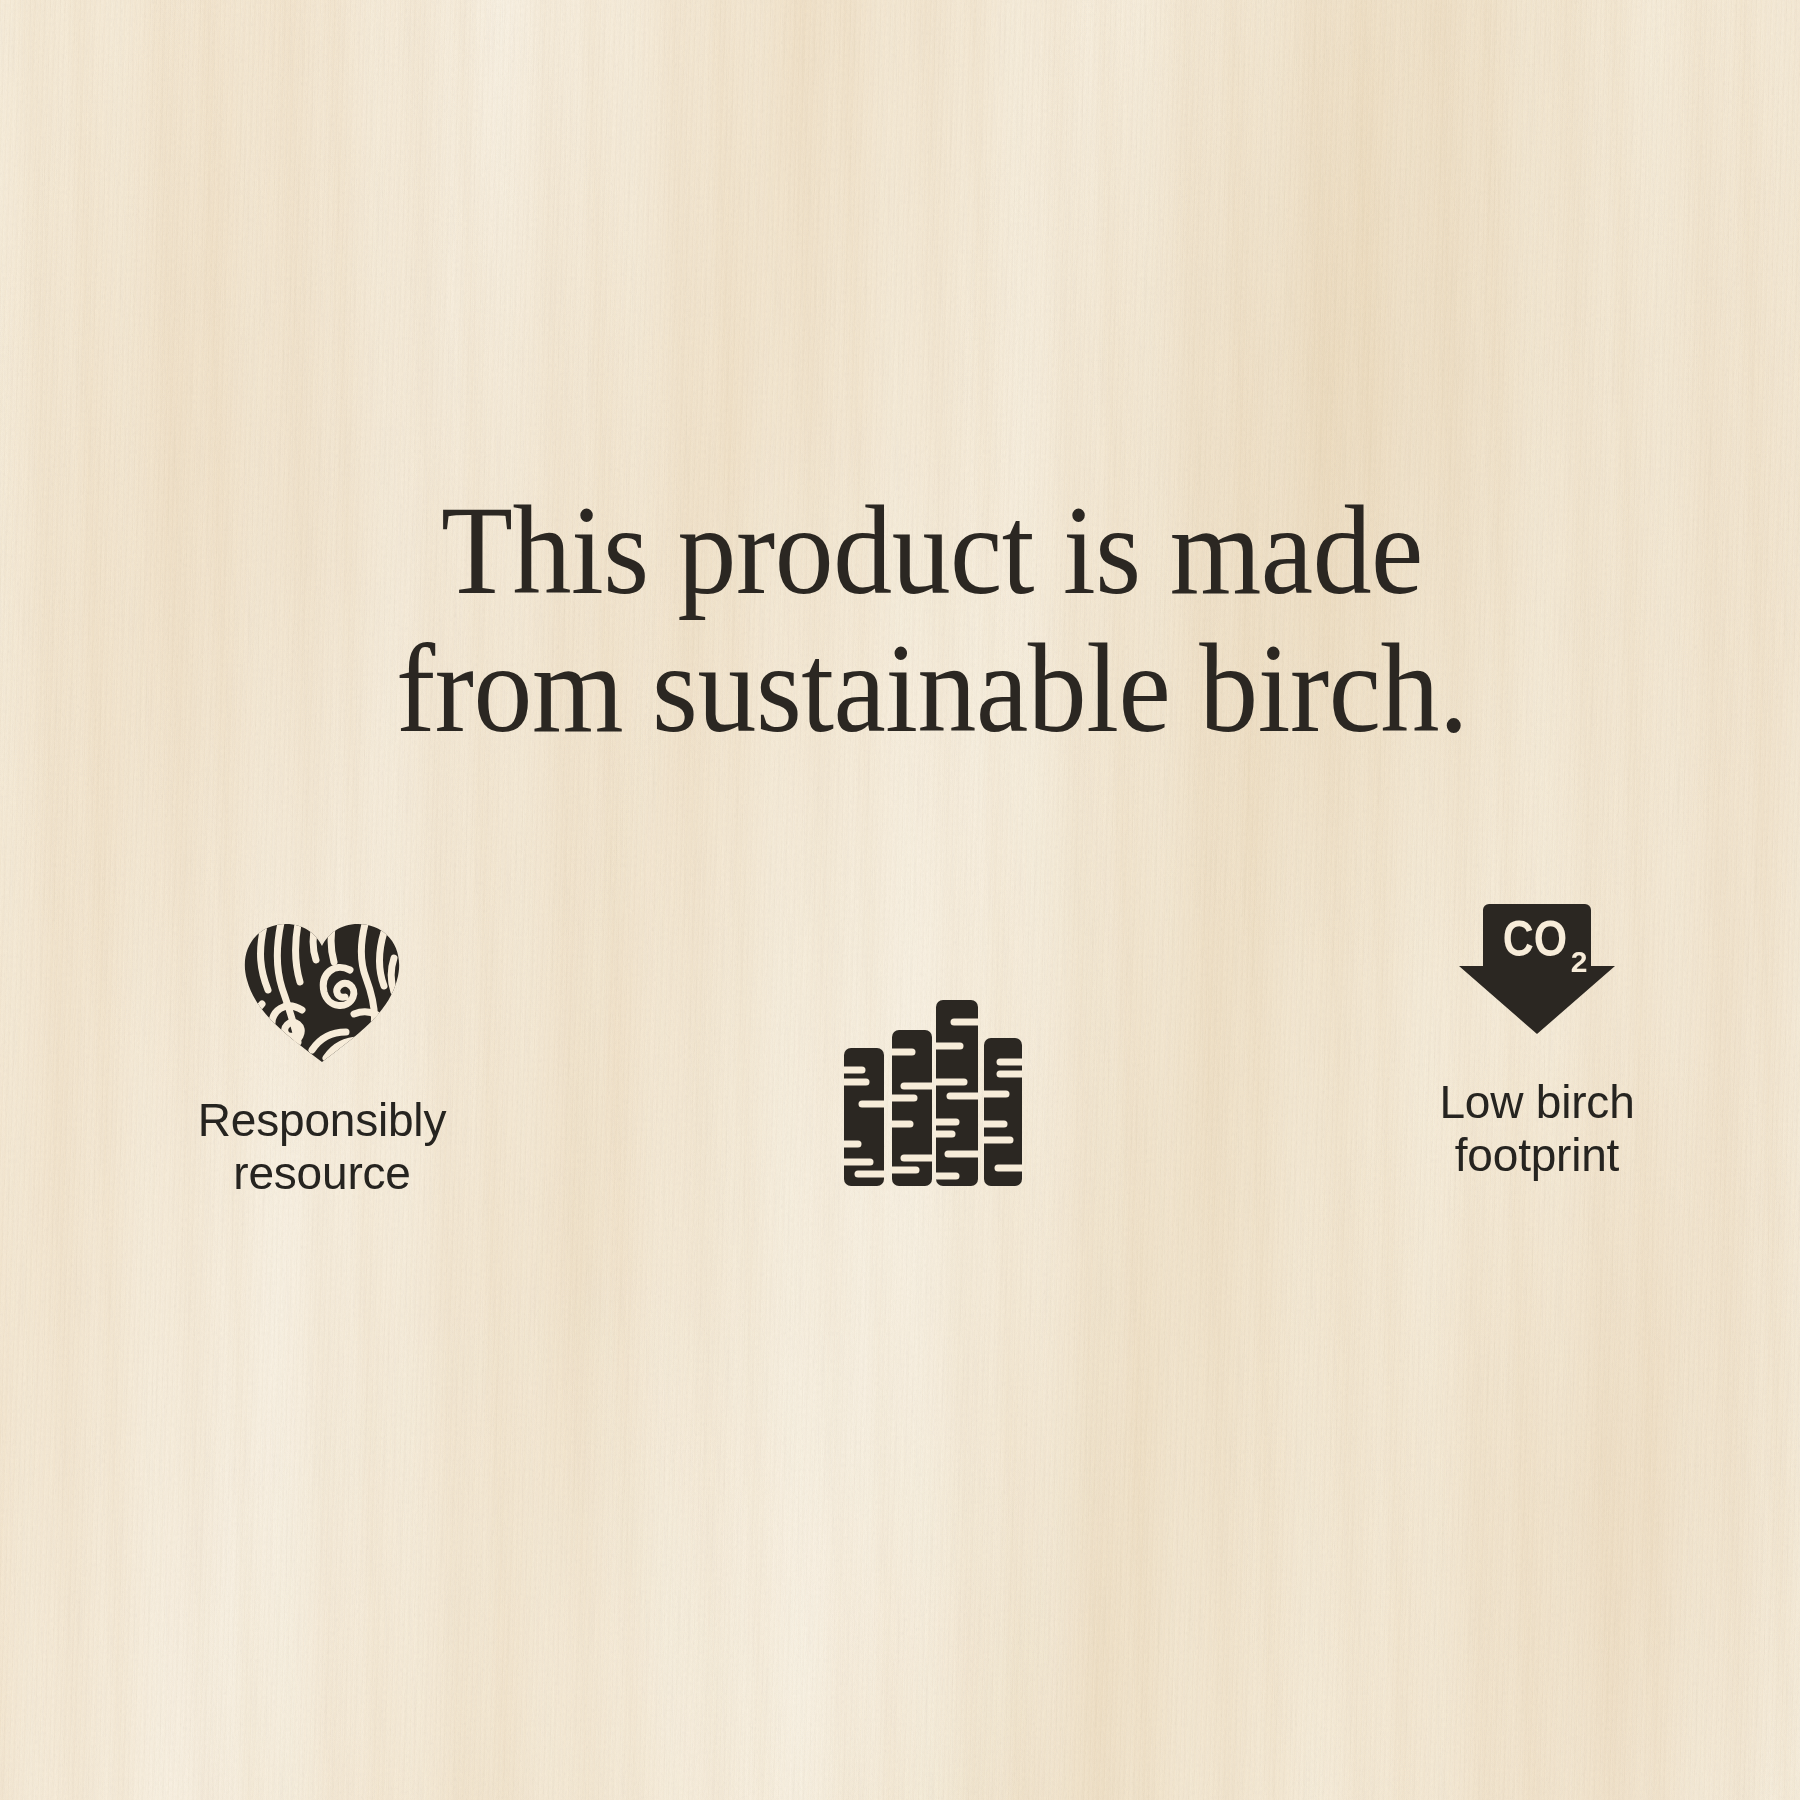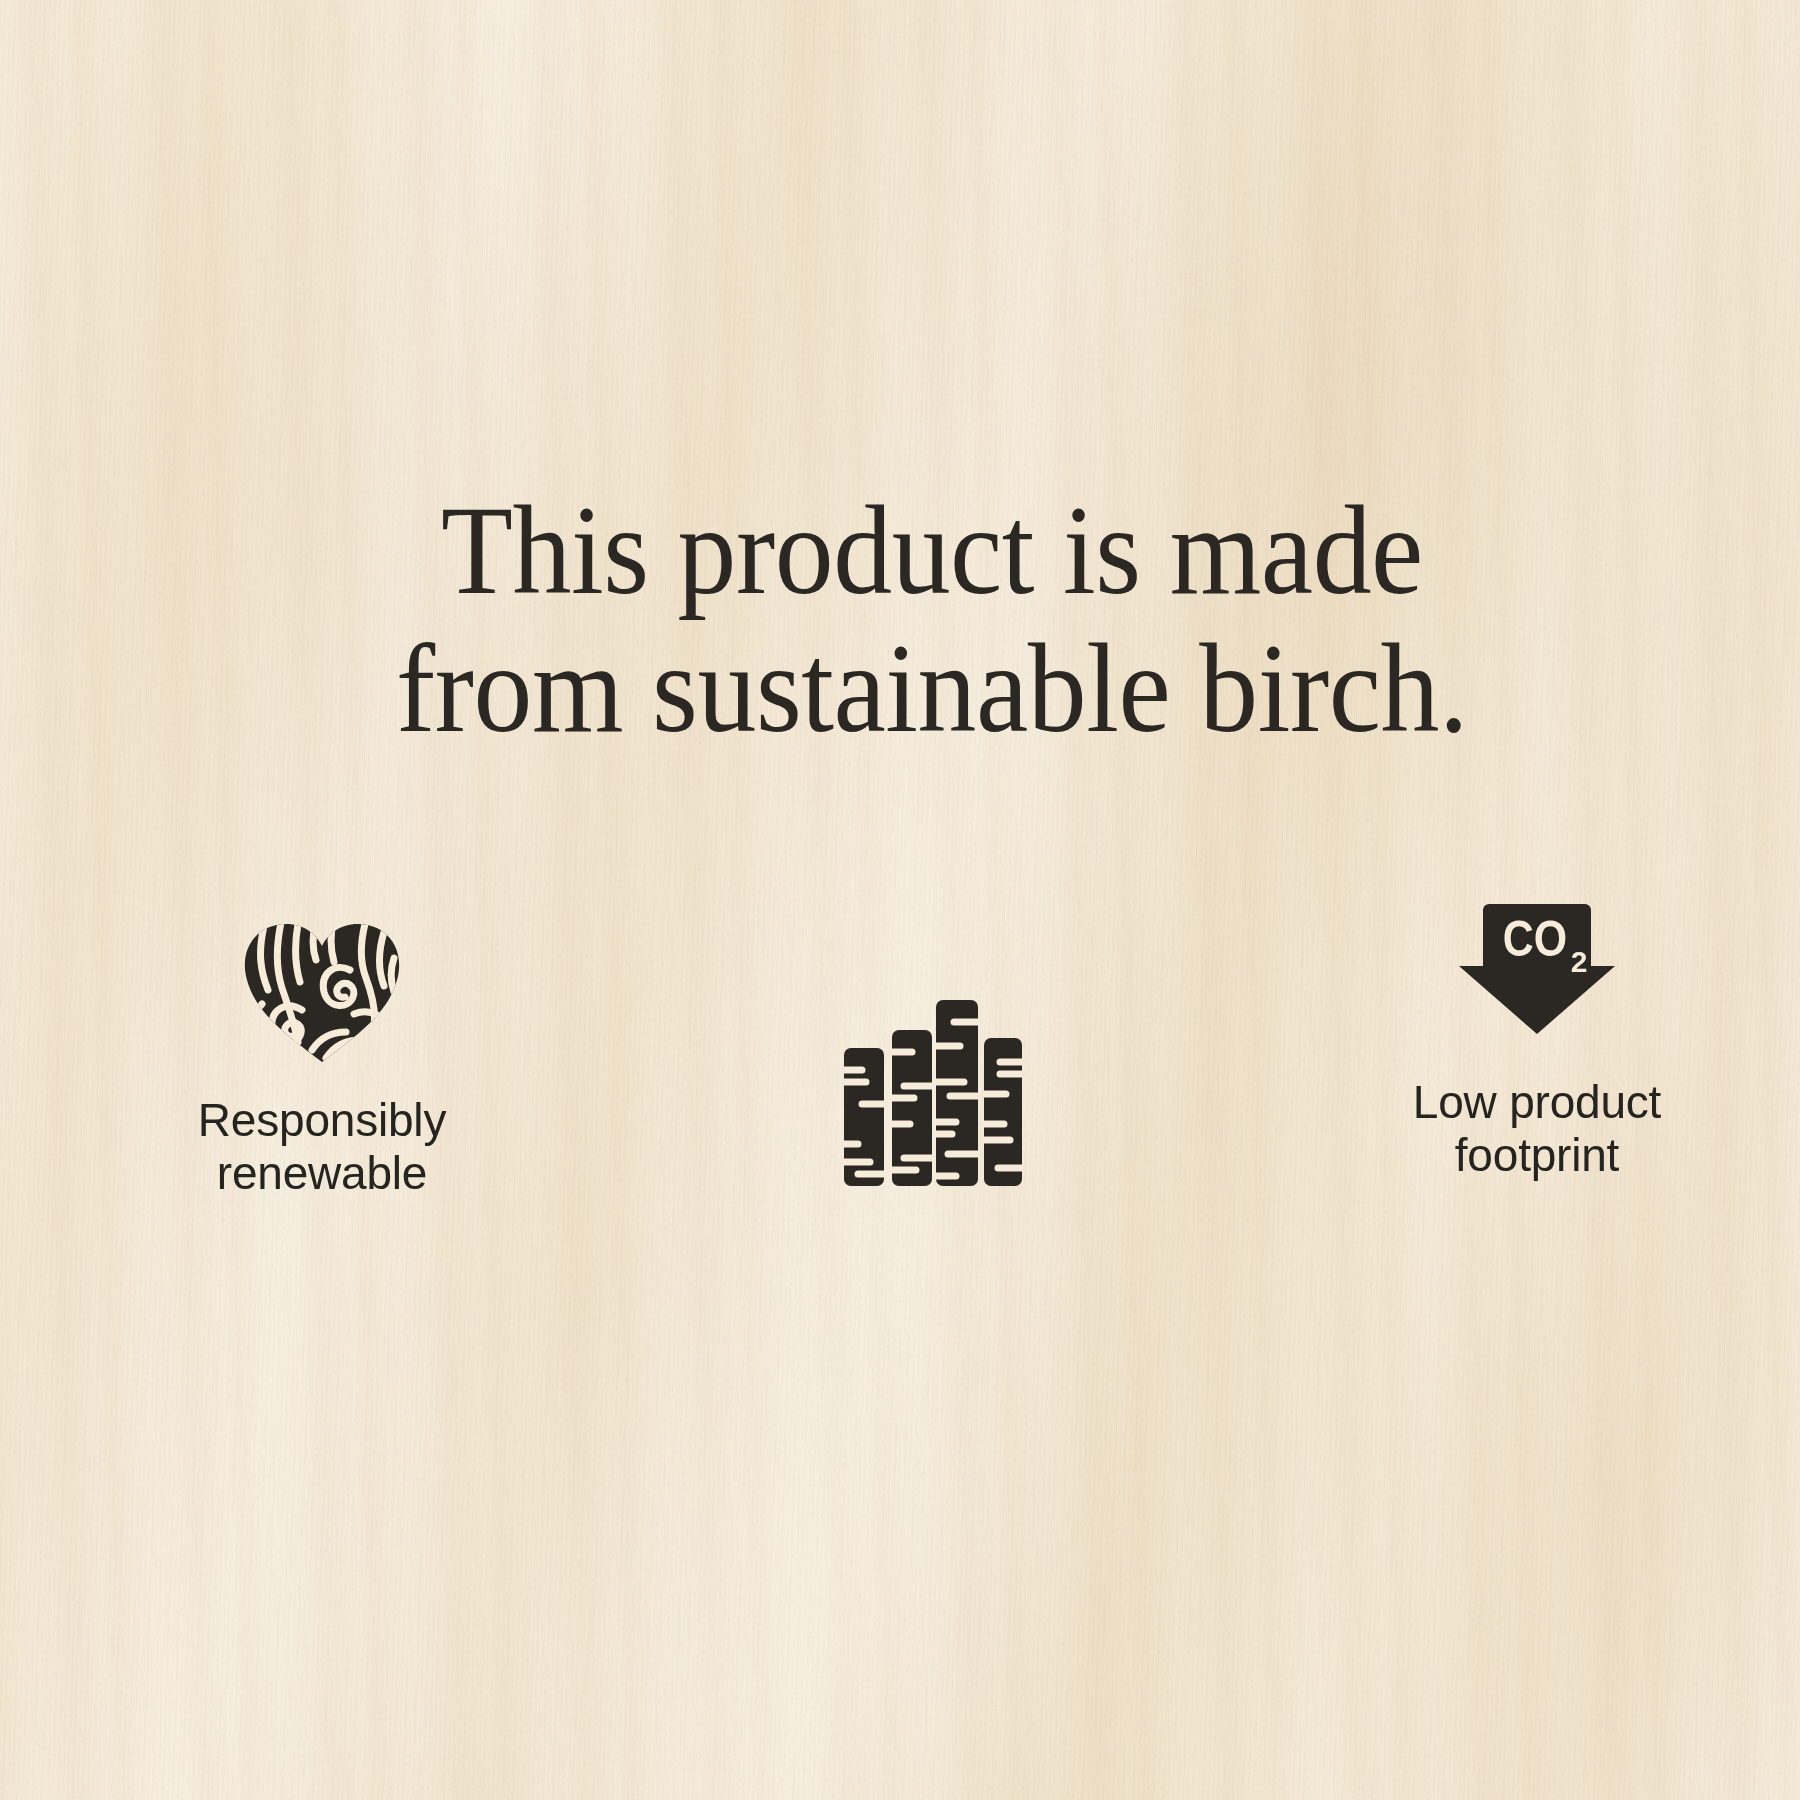--- a/index.html
+++ b/index.html
@@ -240,21 +240,21 @@
                 <path d="M92 0 C 88 16, 88 30, 92 44"></path>
                 <path d="M70 132 C 78 120, 90 114, 104 114"></path>
                 <path d="M84 140 C 92 128, 104 122, 118 122"></path>
                 <path d="M112 96 C 122 92, 132 94, 140 100"></path>
                 <path d="M20 86 C 14 92, 12 100, 14 108"></path>
               </g>
             </g>
           </svg>
         </div>
         <div class="caption">Responsibly
-renewable</div>
+resource</div>
       </div>
 
       <div class="feature feature-renewable">
         <div class="icon-wrap">
           <svg width="184" height="186" viewBox="0 0 184 186" xmlns="http://www.w3.org/2000/svg">
             <defs>
               <clipPath id="t1">
                   <rect x="4" y="48" width="40" height="138" rx="7"></rect>
                 </clipPath>
               <clipPath id="t2">
@@ -322,19 +322,19 @@
       </div>
 
       <div class="feature feature-carbon">
         <div class="icon-wrap">
           <svg width="164" height="138" viewBox="0 0 164 138" xmlns="http://www.w3.org/2000/svg">
             <path d="M34 4 H 130 A 6 6 0 0 1 136 10 V 66 H 160 L 82 134 L 4 66 H 28 V 10 A 6 6 0 0 1 34 4 Z" fill="#2b2722"></path>
             <text x="80" y="56" text-anchor="middle" font-family="&quot;Liberation Sans&quot;, sans-serif" font-size="50" font-weight="bold" fill="#f7ecd9" transform="scale(0.86,1)" transform-origin="80 56">CO</text>
             <text x="124" y="72" text-anchor="middle" font-family="&quot;Liberation Sans&quot;, sans-serif" font-size="30" font-weight="bold" fill="#f7ecd9">2</text>
           </svg>
         </div>
-        <div class="caption">Low product
+        <div class="caption">Low birch
 footprint</div>
       </div>
 
     </div>
   </div>
 </div>
 
 </body></html>

